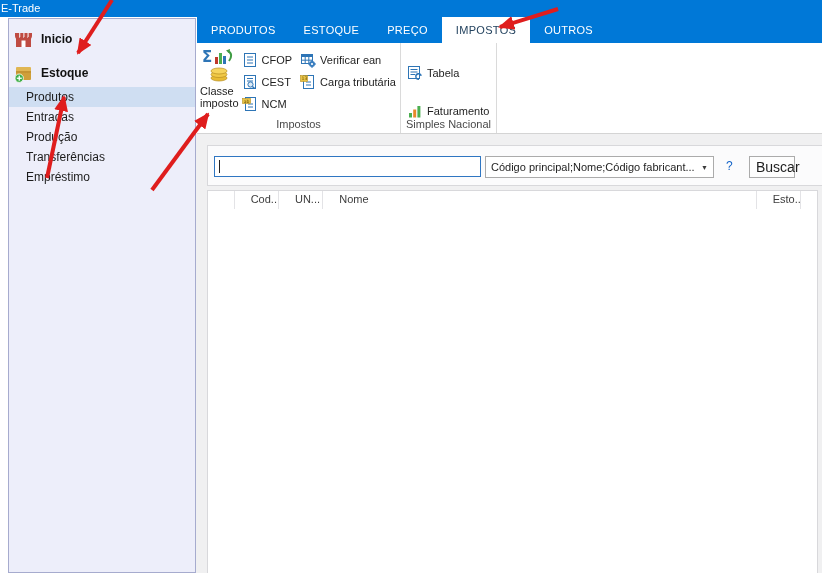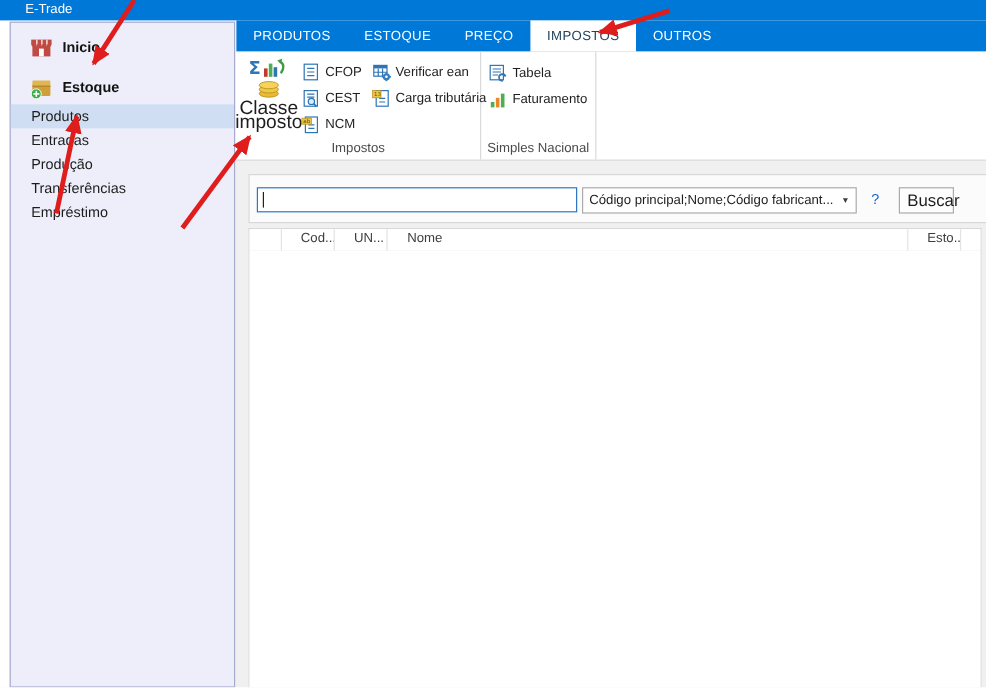--- a/index.html
+++ b/index.html
@@ -1,54 +1,54 @@
 <!DOCTYPE html>
 <html><head>
 <meta charset="utf-8">
 <style>
   html,body{margin:0;padding:0;background:#fff;}
   .screen{position:relative;width:822px;height:573px;overflow:hidden;background:#fff;
           font-family:"Liberation Sans",sans-serif;-webkit-font-smoothing:antialiased;}
 
   
   .titlebar{position:absolute;left:0;top:0;width:822px;height:17px;background:#0078d7;
-            color:#fff;font-size:11px;line-height:16px;padding-left:21px;box-sizing:border-box;}
+            color:#fff;font-size:11px;line-height:16px;padding-left:1px;box-sizing:border-box;}
 
   
   .tabrow{position:absolute;left:197px;top:17px;right:0;height:26px;background:#0078d7;
           display:flex;align-items:stretch;}
   .tab{color:#fff;font-size:11px;line-height:26px;padding:0 14px;letter-spacing:.3px;cursor:default;}
   .tab.active{background:#fff;color:#24435f;}
 
   
   .ribbon{position:absolute;left:197px;top:43px;right:0;height:90px;background:#fff;
           border-bottom:1px solid #d4d4d4;display:flex;}
   .rgroup{position:relative;height:100%;border-right:1px solid #dadada;box-sizing:border-box;}
   .rgroup.g1{width:204px;}
   .rgroup.g2{width:96px;}
   .rgroup.filler{flex:1;border-right:none;}
   .gcontent{display:flex;padding:4px 2px 0 3px;}
   .glabel{position:absolute;bottom:3px;left:0;right:0;text-align:center;font-size:11px;color:#4a4a4a;}
 
   .bigbtn{width:48px;display:flex;flex-direction:column;align-items:center;padding-top:1px;cursor:default;}
   .bigbtn svg{width:34px;height:34px;}
-  .biglabel{font-size:16px;line-height:12px;color:#1e1e1e;text-align:center;margin-top:3px;}
+  .biglabel{font-size:11px;line-height:12px;color:#1e1e1e;margin-top:3px;}
 
   .smallgrid{display:grid;grid-auto-flow:column;grid-template-rows:repeat(3,22px);margin-top:2px;column-gap:2px;}
-  .smallgrid.two{grid-template-rows:repeat(2,22px);margin-top:3px;}
+  .smallgrid.two{grid-template-rows:repeat(2,22px);margin-top:15px;gap:16px;}
   .smallbtn{display:flex;align-items:center;gap:4px;font-size:11px;color:#1e1e1e;padding:0 3px;white-space:nowrap;cursor:default;}
   .smallbtn svg{width:16px;height:16px;flex:0 0 16px;}
 
   
   .mainbg{position:absolute;left:196px;top:134px;right:0;bottom:0;background:#f0f0f1;}
 
   
   .sidebar{position:absolute;left:8px;top:18px;width:188px;bottom:0;background:#edeefa;
            border:1px solid #a6abce;box-sizing:border-box;}
-  .nav-section{display:flex;align-items:center;gap:8px;height:24px;padding-left:16px;
+  .nav-section{display:flex;align-items:center;gap:8px;height:24px;padding-left:5px;
                font-size:12px;font-weight:bold;color:#111;cursor:default;}
   .nav-section.first{margin-top:8px;}
   .nav-section.second{margin-top:10px;}
   .nav-section svg{width:19px;height:19px;}
   .nav-list{margin-top:2px;}
   .nav-item{height:20px;line-height:20px;padding-left:17px;font-size:12px;color:#1c1c1c;cursor:default;}
   .nav-item.selected{background:#cfdef2;}
 
   
   .content{position:absolute;left:207px;top:145px;width:611px;bottom:0;}

